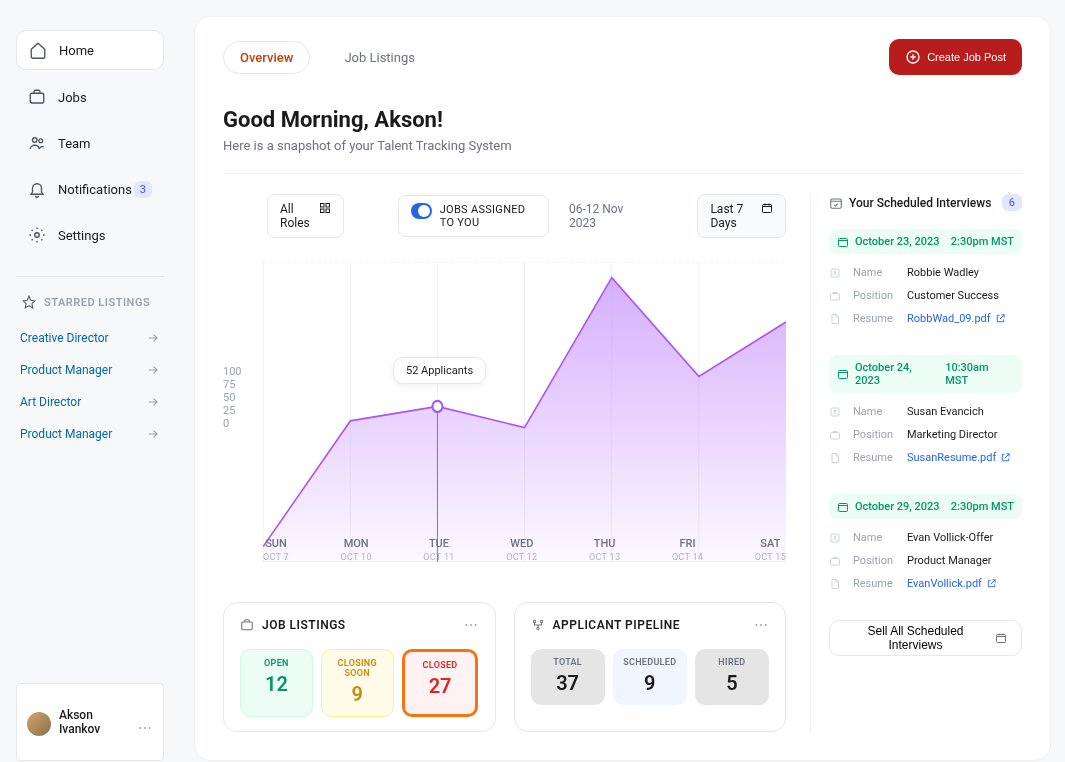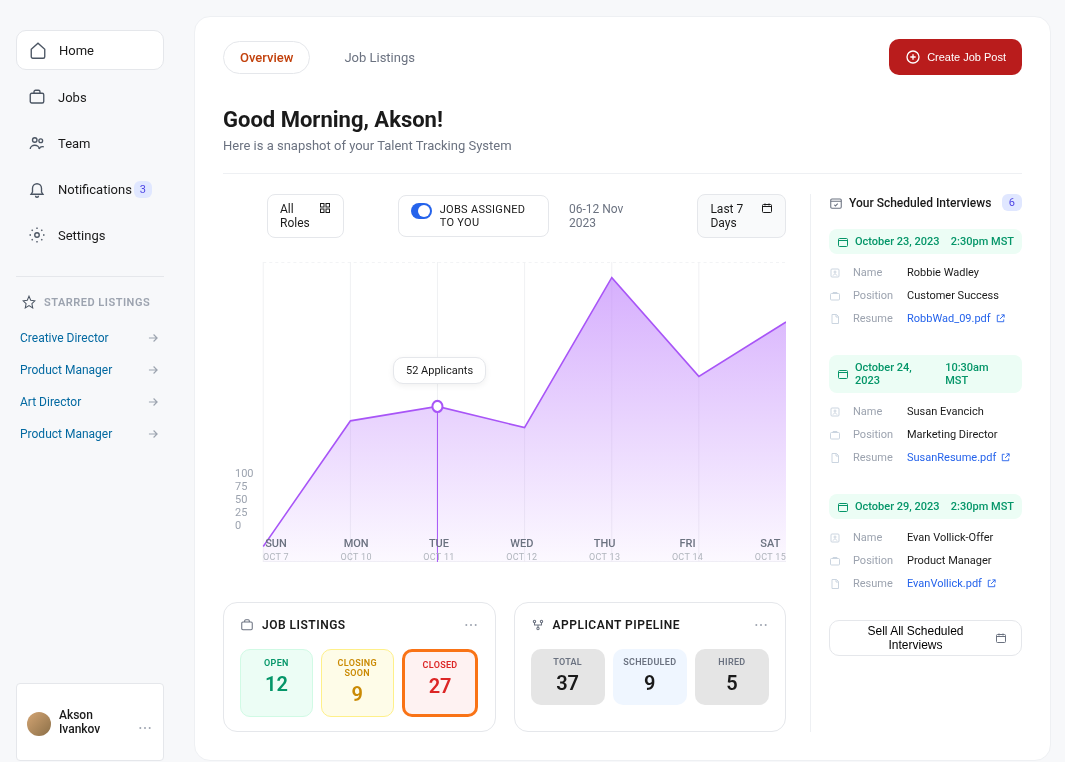--- a/index.html
+++ b/index.html
@@ -210,26 +210,26 @@
 .spacer { flex: 1; }
 .date-text { font-size: 12px; color: #6b7280; margin-right: 10px; }
 .chart-area {
   position: relative;
   height: 300px;
   margin-bottom: 40px;
 }
 .chart-svg { width: 100%; height: 100%; }
 .y-axis {
   position: absolute;
-  left: 12px;
+  left: 0;
   top: 0;
   height: 270px;
   display: flex;
   flex-direction: column;
-  justify-content: flex-end;
+  justify-content: center;
 }
 .y-label { font-size: 11px; color: #9ca3af; }
 .x-axis {
   position: absolute;
   left: 40px;
   right: 0;
   bottom: 0;
   display: flex;
   justify-content: space-between;
 }

